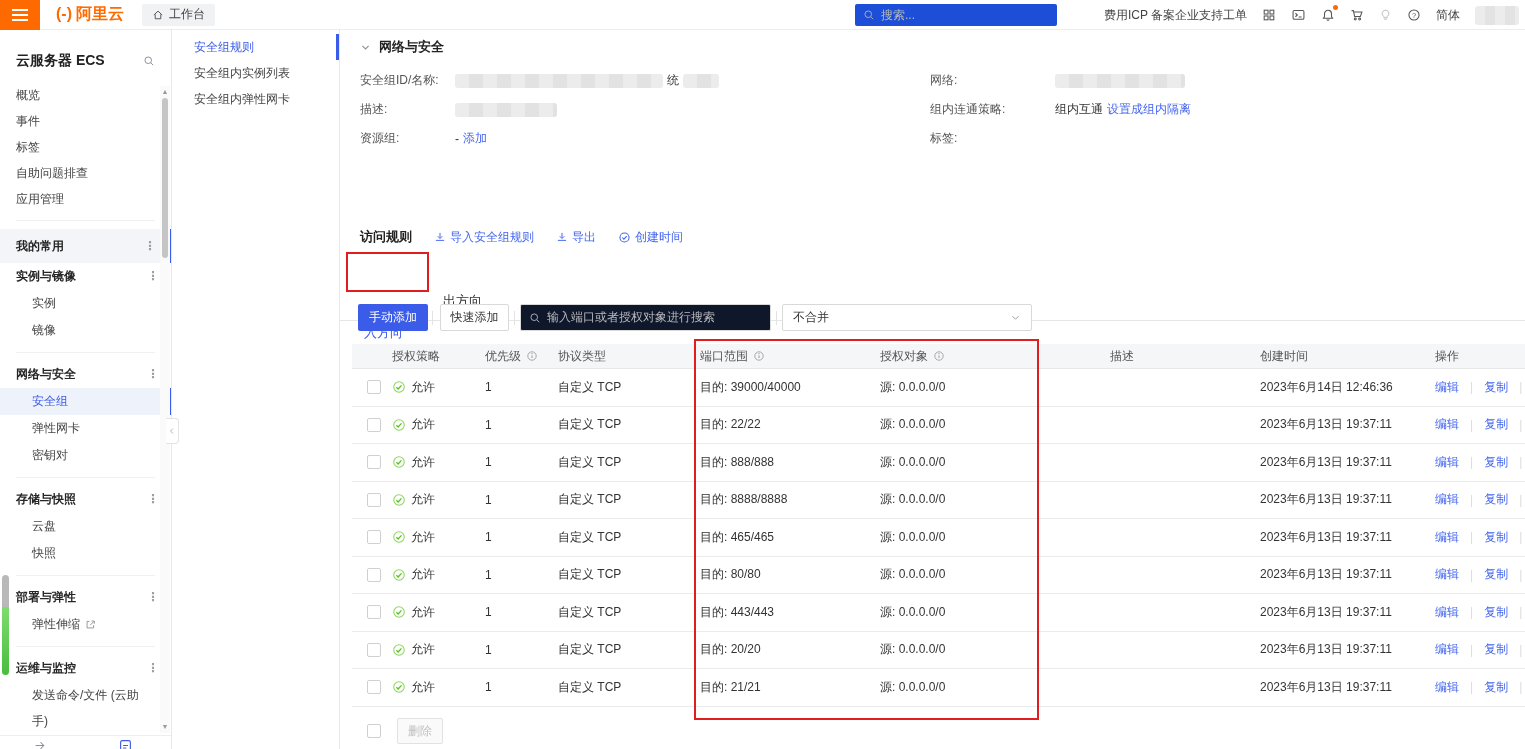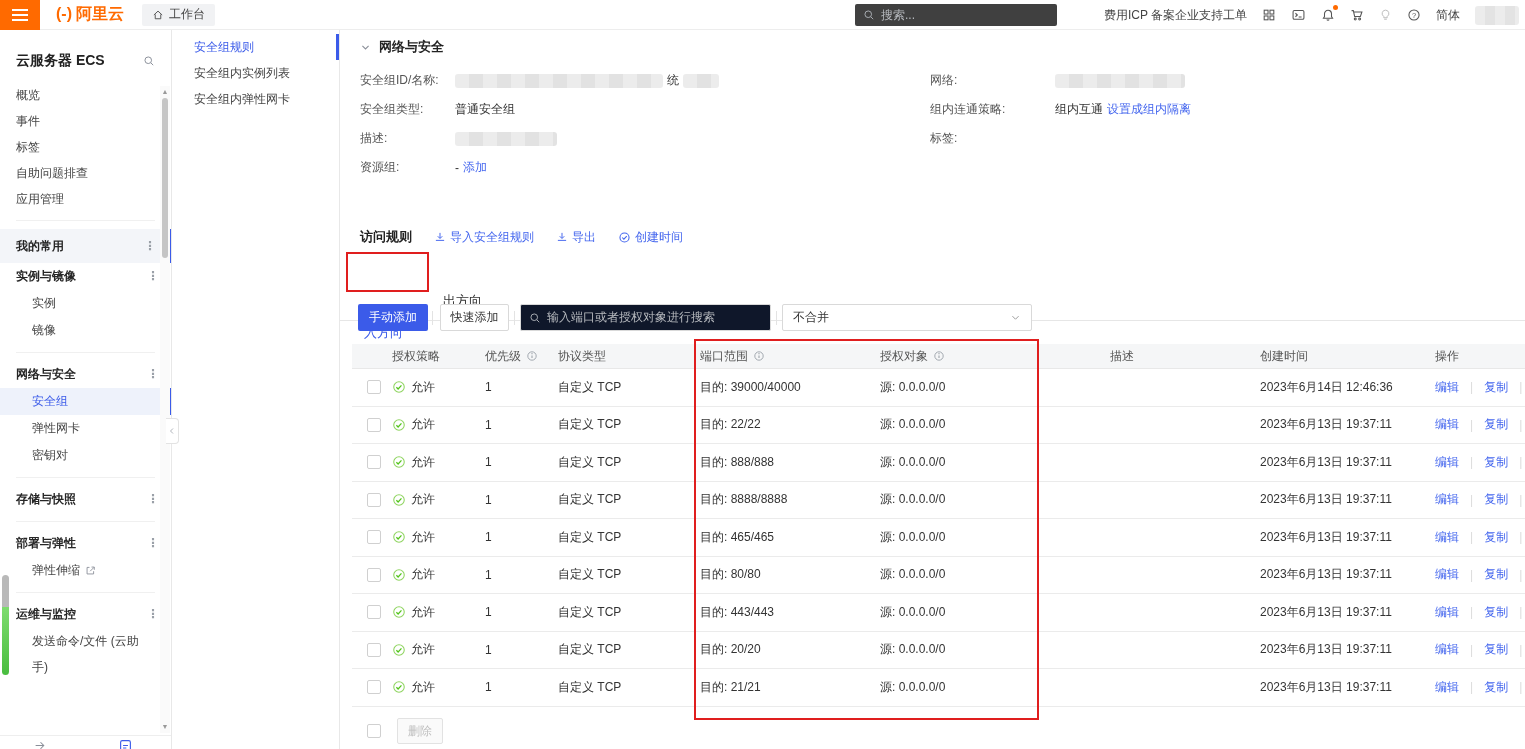--- a/index.html
+++ b/index.html
@@ -15,21 +15,21 @@
   
   .topbar{position:absolute; top:0; left:0; width:1525px; height:30px; background:#fff;
           border-bottom:1px solid #ededed; display:flex; align-items:center; z-index:30;}
   .burger{width:40px; height:30px; background:var(--orange); display:flex; flex-direction:column;
           justify-content:center; align-items:center; gap:3px; cursor:pointer;}
   .burger i{display:block; width:16px; height:2px; background:#fff;}
   .brand{display:flex; align-items:baseline; gap:4px; margin-left:16px; color:var(--orange);
          font-weight:bold; font-size:16px; white-space:nowrap;}
   .ws-chip{margin-left:18px; height:22px; background:#f1f2f4; border-radius:2px; display:flex;
            align-items:center; gap:5px; padding:0 10px; color:#444; cursor:pointer;}
-  .g-search{position:absolute; left:855px; top:4px; width:202px; height:22px; background:#404040;
+  .g-search{position:absolute; left:855px; top:4px; width:202px; height:22px; background:#1d4ed8;
             border-radius:2px; display:flex; align-items:center; gap:6px; padding:0 8px; color:#b6b9be;}
   .tb-right{position:absolute; right:6px; top:0; height:30px; display:flex; align-items:center; gap:15px;}
   .tb-link{color:#444; cursor:pointer; white-space:nowrap;}
   .tb-ico{position:relative; cursor:pointer; display:flex; align-items:center;}
   .dot{position:absolute; top:-3px; right:-3px; width:5px; height:5px; border-radius:50%; background:var(--orange);}
   .avatar-blur{width:44px; height:19px; border-radius:3px;
                background:repeating-linear-gradient(90deg,#ececec 0 10px,#e3e3e3 10px 20px);}
 
   
   .sidebar{position:absolute; top:30px; left:0; width:172px; bottom:0; background:#fff;
@@ -259,20 +259,29 @@
           </div>
 </div>
     <div class="sb-sep"></div>
   </div>
 
   <div>
     <div class="grp-label">
       <span class="g-lbl">存储与快照</span>
       <span class="more-dots">⋮</span>
     </div>
+    <div class="g-children">
+  <div class="grp-child">
+            <span class="c-lbl">云盘</span>
+          </div>
+
+  <div class="grp-child">
+            <span class="c-lbl">快照</span>
+          </div>
+</div>
     <div class="sb-sep"></div>
   </div>
 
   <div>
     <div class="grp-label">
       <span class="g-lbl">部署与弹性</span>
       <span class="more-dots">⋮</span>
     </div>
     <div class="g-children">
   <div class="grp-child">
@@ -339,24 +348,20 @@
   </div>
 
   <div class="bi-col left">
     <div class="bi-row">
       <span class="bi-label">安全组ID/名称:</span>
       <span class="bi-val">
         <span class="blur" style="width:208px;"></span>
         <span>统</span>
         <span class="blur" style="width:36px;"></span>
       </span>
-    </div>
-    <div class="bi-row">
-      <span class="bi-label">安全组类型:</span>
-      <span class="bi-val">普通安全组</span>
     </div>
     <div class="bi-row">
       <span class="bi-label">描述:</span>
       <span class="bi-val">
           <span class="blur" style="width:102px;"></span>
         </span>
     </div>
     <div class="bi-row">
       <span class="bi-label">资源组:</span>
       <span class="bi-val">

